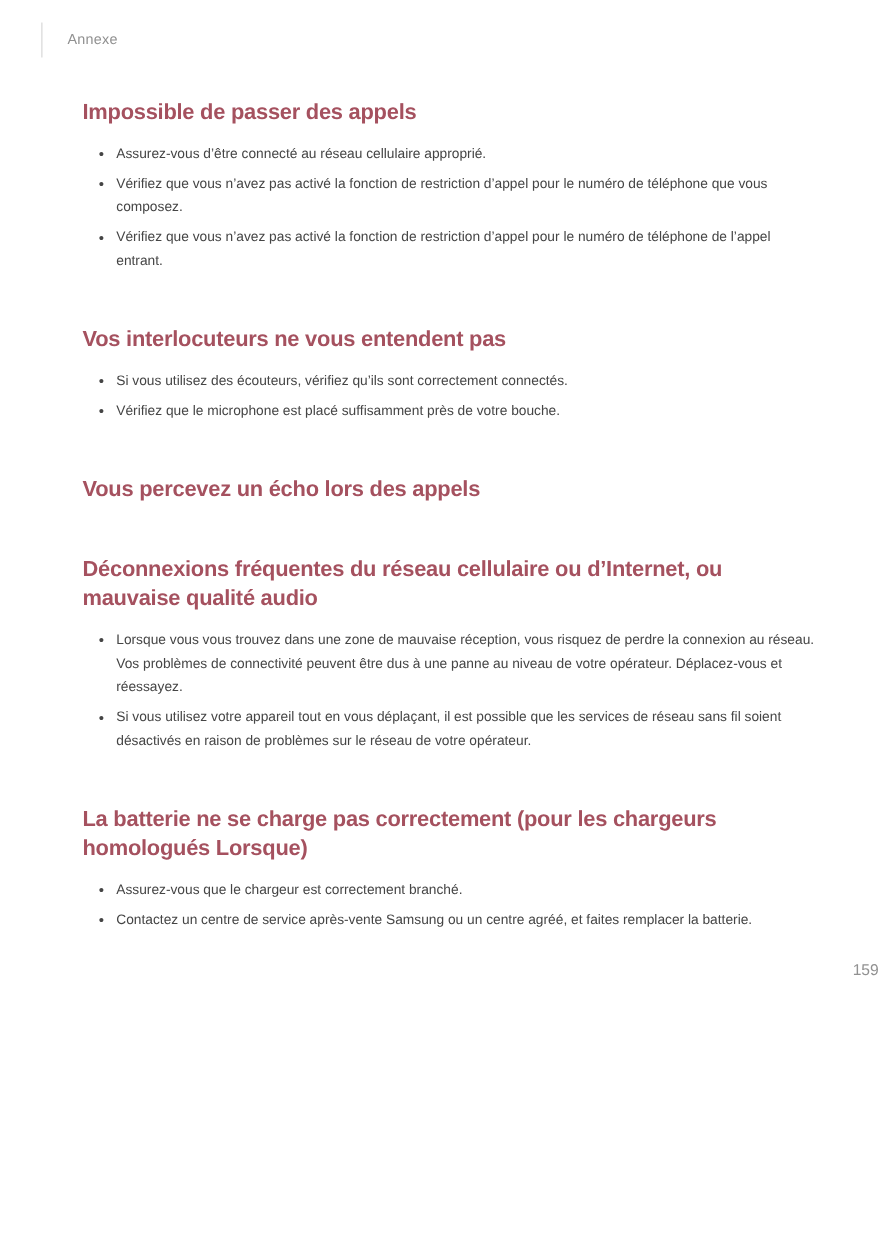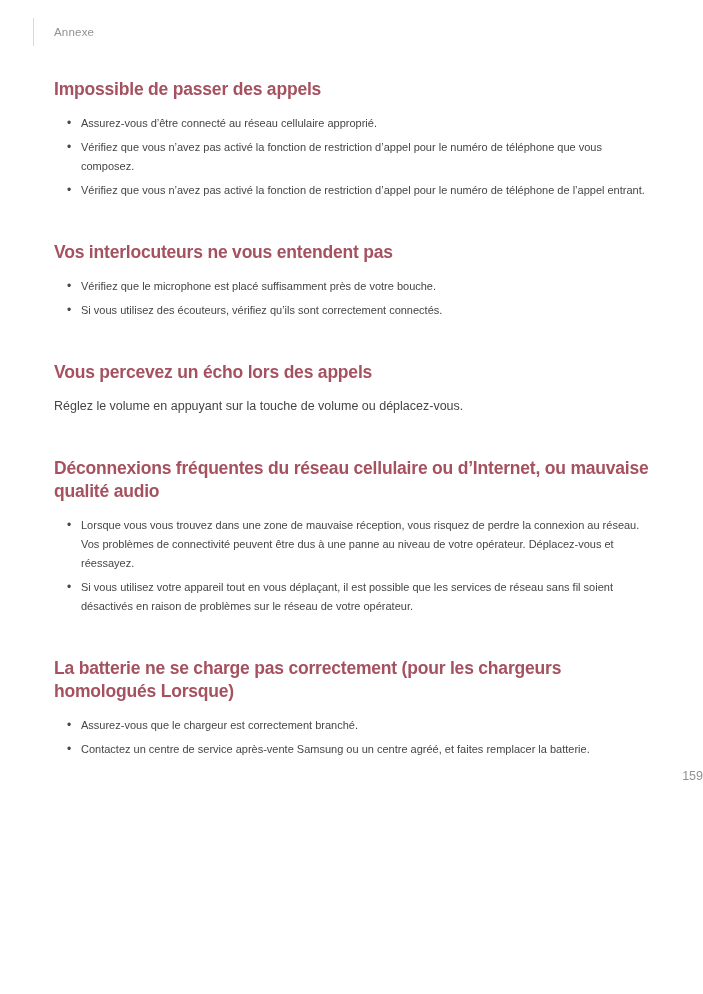--- a/index.html
+++ b/index.html
@@ -36,21 +36,21 @@
     font-size: 11.5px;
     color: var(--muted);
     letter-spacing: 0.2px;
   }
   .content {
     position: absolute;
     left: 54px;
     top: 78px;
     width: 598px;
   }
-  section.doc-section { margin-top: 41px; }
+  section.doc-section { margin-top: 41px; margin-left: 12px; }
   section.doc-section:first-child { margin-top: 0; }
   .section-title {
     font-size: 17.5px;
     font-weight: bold;
     color: var(--heading);
     line-height: 23px;
     letter-spacing: -0.2px;
     margin-bottom: 13px;
   }
   ul.bullet-list { list-style: none; }
@@ -101,28 +101,27 @@
       <ul class="bullet-list">
         <li>Assurez-vous d’être connecté au réseau cellulaire approprié.</li>
         <li>Vérifiez que vous n’avez pas activé la fonction de restriction d’appel pour le numéro de téléphone que vous composez.</li>
         <li>Vérifiez que vous n’avez pas activé la fonction de restriction d’appel pour le numéro de téléphone de l’appel entrant.</li>
       </ul>
     </section>
 
     <section class="doc-section">
       <h2 class="section-title">Vos interlocuteurs ne vous entendent pas</h2>
       <ul class="bullet-list">
+        <li>Si vous utilisez des écouteurs, vérifiez qu’ils sont correctement connectés.</li>
         <li>Vérifiez que le microphone est placé suffisamment près de votre bouche.</li>
-        <li>Si vous utilisez des écouteurs, vérifiez qu’ils sont correctement connectés.</li>
       </ul>
     </section>
 
     <section class="doc-section">
       <h2 class="section-title">Vous percevez un écho lors des appels</h2>
-      <p class="paragraph">Réglez le volume en appuyant sur la touche de volume ou déplacez-vous.</p>
     </section>
 
     <section class="doc-section">
       <h2 class="section-title">Déconnexions fréquentes du réseau cellulaire ou d’Internet, ou mauvaise qualité audio</h2>
       <ul class="bullet-list">
         <li>Lorsque vous vous trouvez dans une zone de mauvaise réception, vous risquez de perdre la connexion au réseau. Vos problèmes de connectivité peuvent être dus à une panne au niveau de votre opérateur. Déplacez-vous et réessayez.</li>
         <li>Si vous utilisez votre appareil tout en vous déplaçant, il est possible que les services de réseau sans fil soient désactivés en raison de problèmes sur le réseau de votre opérateur.</li>
       </ul>
     </section>
 

